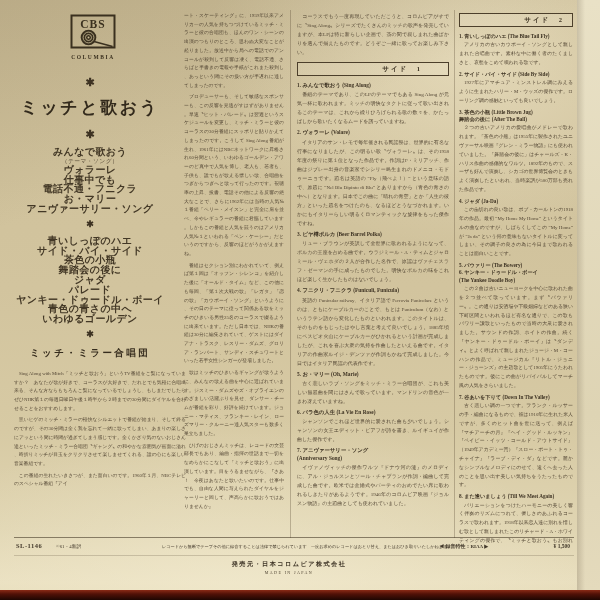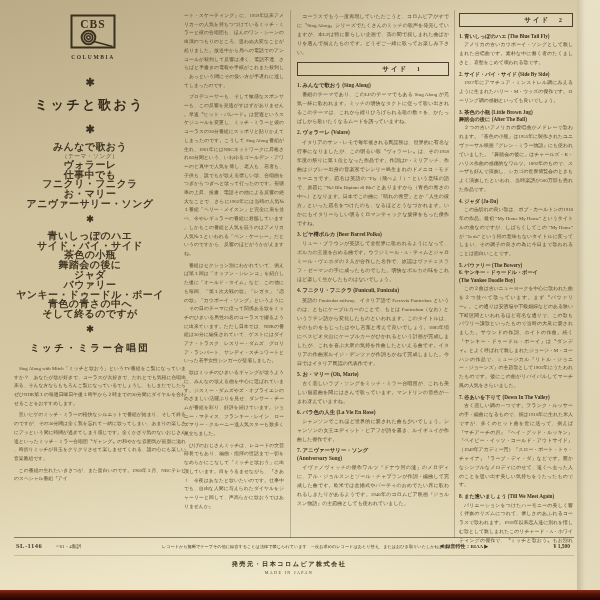--- a/index.html
+++ b/index.html
@@ -16,21 +16,21 @@
   .col3{left:297px;top:12px;width:152px;height:530px;}
   .col4{left:459px;top:8px;width:114px;height:536px;}
   .vdiv{position:absolute;top:10px;height:528px;width:1px;background:rgba(86,72,50,.32);}
   .vdiv1{left:290px;} .vdiv2{left:454px;}
 
   .head-block{width:152px;text-align:center;}
   .logo{margin:2px 0 0 44px;width:70px;text-align:center;}
   .columbia{font-size:5.5px;letter-spacing:1.6px;font-weight:bold;color:#3a301f;margin-top:1px;}
   .star{font-size:11px;line-height:12px;margin-top:16px;color:#3e3323;font-weight:bold;}
   .star.s2{margin-top:9px;} .star.s3,.star.s4{font-size:9px;margin-top:5px;line-height:10px;}
-  .title{font-size:13px;font-weight:bold;letter-spacing:2.5px;color:#332a1c;margin:8px 0 0;}
+  .title{font-size:17px;font-weight:bold;letter-spacing:2.5px;color:#332a1c;margin:8px 0 0;}
   .tracklist{margin-top:7px;}
   .track{font-size:10px;line-height:9.8px;letter-spacing:.4px;font-weight:bold;color:#433826;}
   .track.note{font-size:5.8px;line-height:8px;font-weight:normal;color:#5a4d3a;}
   .artist{font-size:9.5px;font-weight:bold;letter-spacing:2.4px;color:#362c1d;margin-top:8px;text-align:center;}
   .bodytext p{font-size:4.8px;line-height:8.7px;margin:0 0 3px;text-align:justify;
     word-break:break-all;line-break:anywhere;color:#534634;}
   .col1 .bodytext{margin-top:10px;}
 
   .side-box{border:1px solid #4c3f2b;height:12px;margin:5px 0 6px;background:rgba(255,250,230,.12);}
   .side-label{display:block;text-align:right;font-size:6.5px;font-weight:bold;line-height:12px;
@@ -83,38 +83,38 @@
       <h1 class="title">ミッチと歌おう</h1>
       <div class="star s2">✱</div>
 
       <div class="tracklist">
         <div class="track">みんなで歌おう</div>
         <div class="track note">（テーマ・ソング）</div>
         <div>
 
         <div class="track">ヴォラーレ</div>
             <div class="track">仕事中でも</div>
-            <div class="track">フニクリ・フニクラ</div>
+            <div class="track">電話不通・フニクラ</div>
             <div class="track">お・マリー</div>
             <div class="track">アニヴァーサリー・ソング</div>
           </div>
       </div>
       <div class="star s3">✱</div>
       <div class="tracklist">
         <div>
 
         <div class="track">青いしっぽのハエ</div>
             <div class="track">サイド・バイ・サイド</div>
             <div class="track">茶色の小瓶</div>
             <div class="track">舞踏会の後に</div>
             <div class="track">ジャダ</div>
-            <div class="track">バウァリー</div>
+            <div class="track">パレード</div>
             <div class="track">ヤンキー・ドゥードル・ボーイ</div>
             <div class="track">青色の青さの中へ</div>
-            <div class="track">そして終るのですが</div>
+            <div class="track">いわゆるゴールデン</div>
           </div>
       </div>
       <div class="star s4">✱</div>
       <div class="artist">ミッチ・ミラー合唱団</div>
     </div>
     <div class="bodytext">
 
     <p>　Sing Along with Mitch「ミッチと歌おう」というTV番組をご覧になっていますか？　あなたが歌が好きで、コーラスが大好きで、だれとでも気軽に合唱出来る、そんな方ならもちろんご覧になっているでしょうし、もしまだでしたらぜひNHK第１の毎週日曜日午後１時半から２時までの30分間にダイヤルを合わせることをおすすめします。</p>
         <p>　黒いヒゲのミッチ・ミラーの軽快なシルエットで番組が始まり、そして終るのですが、その30分間は全く我を忘れて一緒に歌ってしまい、あまりの楽しさにアッという間に時間が過ぎてしまう感じです。全くかざり気のないおじさん達といったミッチ・ミラー合唱団〝ギャング〟の和やかな雰囲気が画面に溢れ、時折りミッチが目玉をクリクリさせて楽しませてくれる、誰の心にも楽しい音楽番組です。</p>
         <p>　この番組の生れたいきさつが、また面白いのです。1960年１月、NBCテレビのスペシャル番組『アイ</p>

